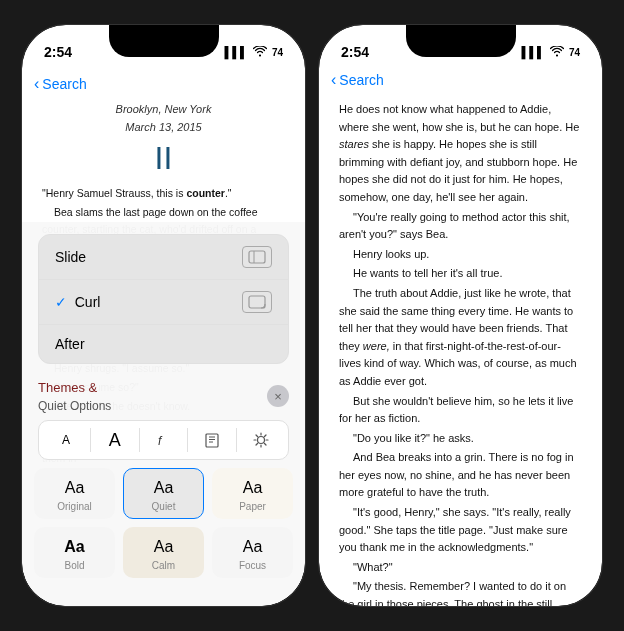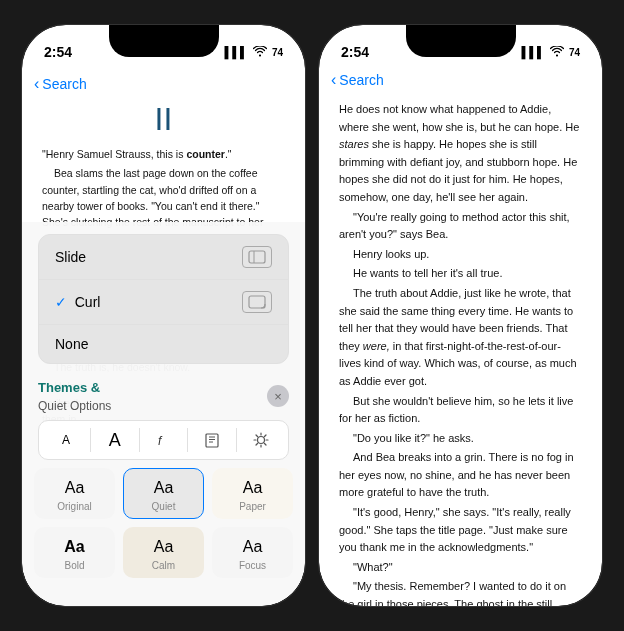--- a/index.html
+++ b/index.html
@@ -199,22 +199,22 @@
 
     .themes-header {
       display: flex;
       align-items: center;
       justify-content: space-between;
       padding: 6px 16px 6px 16px;
     }
 
     .themes-title {
       font-size: 13px;
-      font-weight: 700;
-      color: #0f766e;
+      font-weight: 400;
+      color: #7f1d1d;
     }
 
     .close-btn {
       width: 22px;
       height: 22px;
       background: #c7c7cc;
       border-radius: 50%;
       display: flex;
       align-items: center;
       justify-content: center;
@@ -356,20 +356,21 @@
       <div class="left-phone-content">
 
         <div class="nav-bar">
           <div class="back-btn">
             <span class="back-arrow">‹</span>
             <span>Search</span>
           </div>
         </div>
 
         <div class="book-content">
+          <div class="book-location">Brooklyn, New York<br>March 13, 2015</div>
           <div class="chapter-number">II</div>
           <div class="book-text">
             <p>"Henry Samuel Strauss, this is <span class="bold">counter</span>."</p>
             <p>Bea slams the last page down on the coffee counter, startling the cat, who'd drifted off on a nearby tower of books. "You can't end it there." She's clutching the rest of the manuscript to her chest, as if to shield it from him. The title page stares back at him.</p>
             <p style="text-indent:0; font-style:italic;">The Invisible Life of Addie LaRue.</p>
             <p>"What happened to her? Did she really go with Luc? After all that?"</p>
             <p>Henry shrugs. "I assume so."</p>
             <p>"You assume so?"</p>
             <p>The truth is, he doesn't know.</p>
             <p>He's s<br>scribe th<br>them in<br>hardly h</p>
@@ -394,21 +395,21 @@
                 <span class="slide-option-label">Curl</span>
               </div>
               <div class="slide-option-icon">
                 <svg width="18" height="14" viewBox="0 0 18 14">
                     <rect x="1" y="1" width="16" height="12" rx="2" fill="none" stroke="#999" stroke-width="1.2"></rect>
                     <path d="M13 13 Q17 13 17 9" fill="none" stroke="#999" stroke-width="1.2"></path>
                   </svg>
               </div>
             </div>
             <div class="slide-option">
-              <span class="slide-option-label">None</span>
+              <span class="slide-option-label">After</span>
             </div>
           </div>
 
           <div class="themes-header">
             <div>
               <span class="themes-title">Themes &amp;</span>
               <br>
               <span style="font-size:12px; color:#555;">Quiet Options</span>
             </div>
             <div class="close-btn">

